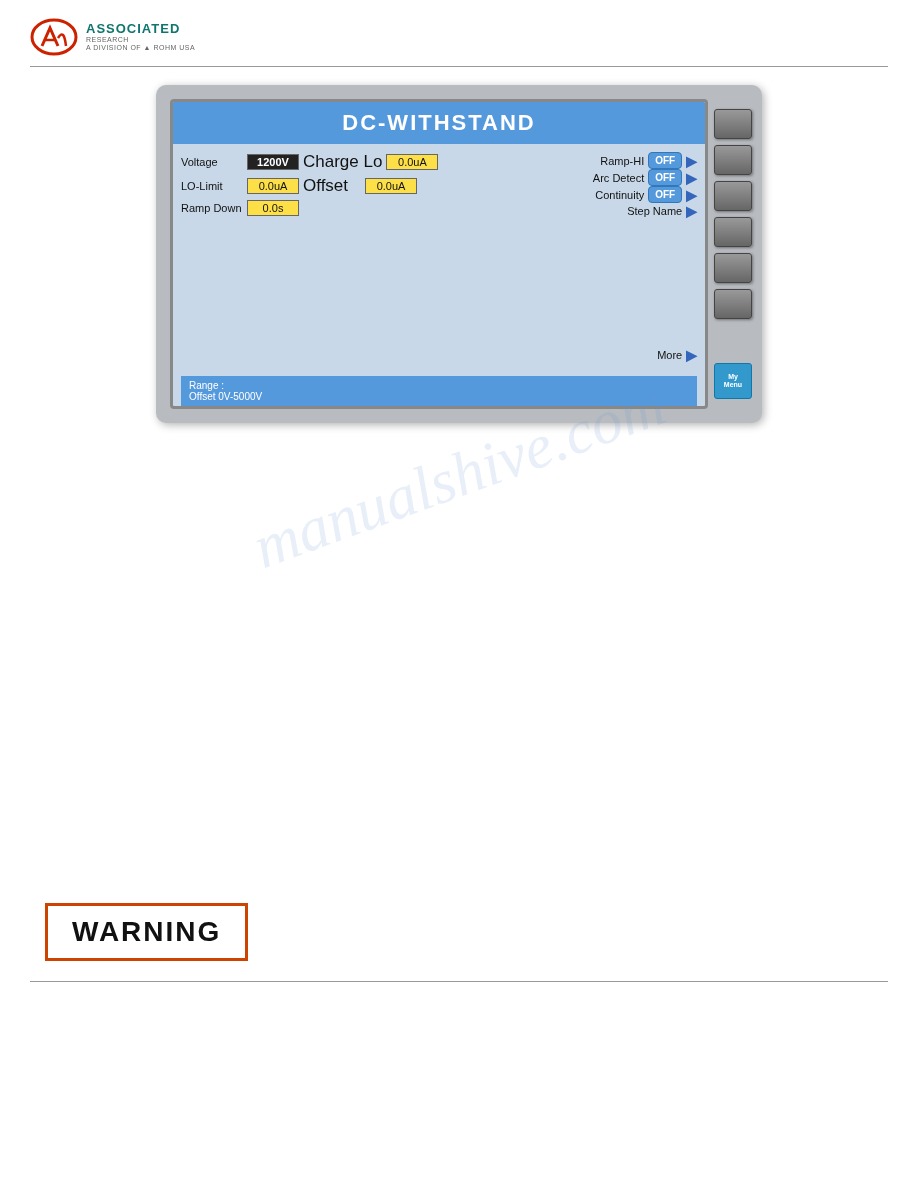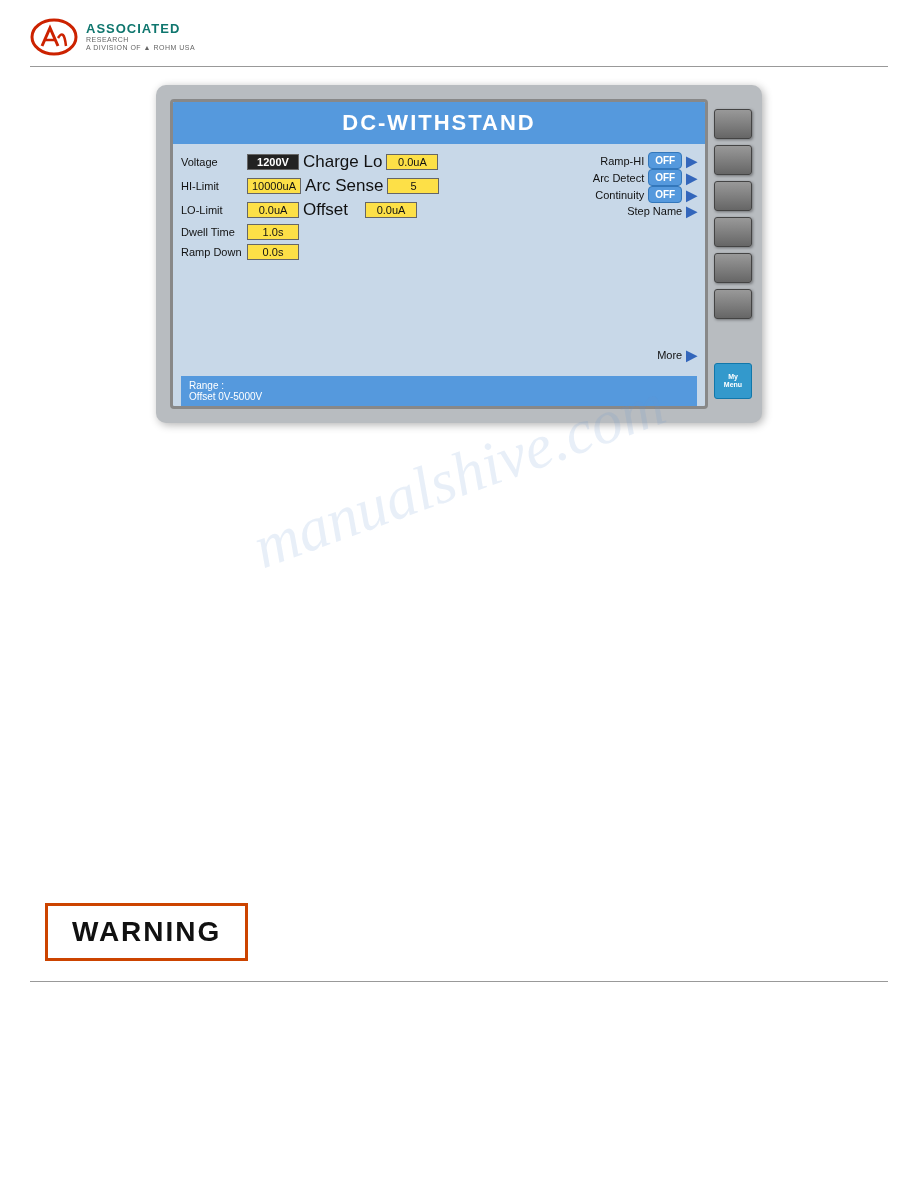--- a/index.html
+++ b/index.html
@@ -273,39 +273,29 @@
 
           <div class="screen-left">
 
             <div class="field-row">
               <span class="field-label">Voltage</span>
               <span class="field-value inverted">1200V</span>
               <span class="field-label-sm">Charge Lo</span>
               <span class="field-value">0.0uA</span>
             </div>
 
-            <div class="field-row">
-              <span class="field-label">HI-Limit</span>
-              <span class="field-value">10000uA</span>
-              <span class="field-label-sm">Arc Sense</span>
-              <span class="field-value">5</span>
-            </div>
 
             <div class="field-row">
               <span class="field-label">LO-Limit</span>
               <span class="field-value">0.0uA</span>
               <span class="field-label-sm">Offset</span>
               <span class="field-value">0.0uA</span>
             </div>
 
 
-            <div class="field-row">
-              <span class="field-label">Dwell Time</span>
-              <span class="field-value">1.0s</span>
-            </div>
 
             <div class="field-row">
               <span class="field-label">Ramp Down</span>
               <span class="field-value">0.0s</span>
             </div>
 
           </div>
 
           <div class="screen-right">
 

